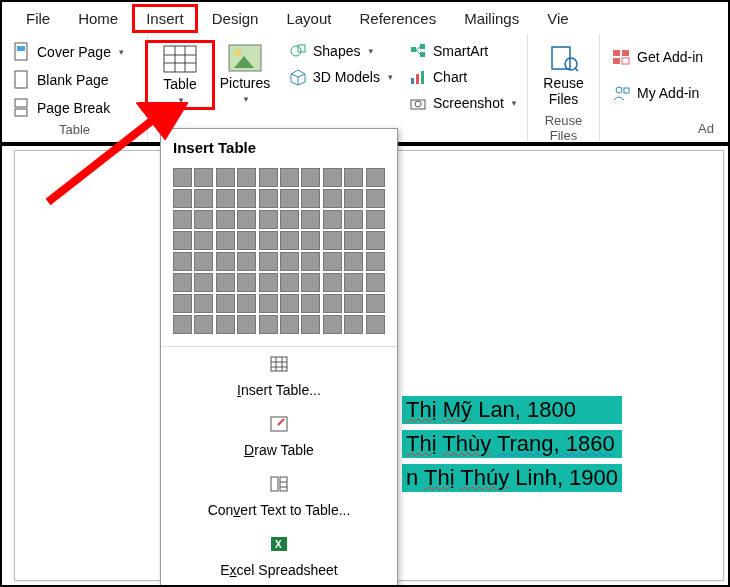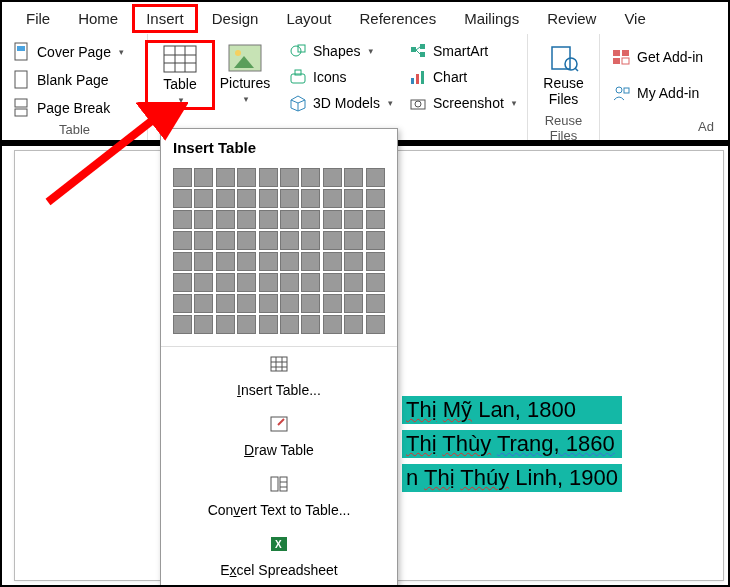--- a/index.html
+++ b/index.html
@@ -2,21 +2,21 @@
 <html><head>
 <meta charset="utf-8">
 <style>
 * { margin: 0; padding: 0; box-sizing: border-box; font-family: "Segoe UI", Arial, sans-serif; }
 body { background: #fff; width: 730px; height: 587px; overflow: hidden; position: relative; border: 2px solid #000; }
 
 .tabstrip { display: flex; height: 32px; align-items: center; background: #fff; padding-left: 10px; gap: 0; }
 .tab { padding: 6px 14px; font-size: 15px; cursor: pointer; color: #222; }
 .tab.active { border: 3px solid #ff0000; padding: 3px 11px; font-weight: 400; }
 
-.ribbon { display: flex; height: 112px; background: #fff; border-bottom: 6px solid #000000; }
+.ribbon { display: flex; height: 112px; background: #fff; border-bottom: 4px solid #000000; }
 .group { padding: 6px 8px 2px 8px; position: relative; border-right: 1px solid #e0e0e0; display: flex; flex-direction: column; }
 .group-content { flex: 1; display: flex; align-items: flex-start; }
 .group-label { text-align: center; font-size: 13px; color: #555; padding: 2px 0 4px; }
 
 .pages-col { display: flex; flex-direction: column; gap: 4px; }
 .rib-item-h { display: flex; align-items: center; gap: 6px; font-size: 14px; padding: 2px 3px; cursor: pointer; white-space: nowrap; }
 .rib-item-h svg { flex-shrink: 0; }
 .chev-sm { font-size: 9px; margin-left: 2px; color: #555; }
 
 .big-btn { display: flex; flex-direction: column; align-items: center; gap: 3px; padding: 4px 6px; cursor: pointer; }
@@ -48,21 +48,20 @@
 <body>
 
 <div class="tabstrip">
   <div class="tab">File</div>
   <div class="tab">Home</div>
   <div class="tab active">Insert</div>
   <div class="tab">Design</div>
   <div class="tab">Layout</div>
   <div class="tab">References</div>
   <div class="tab">Mailings</div>
-  <div class="tab">Review</div>
   <div class="tab">Vie</div>
 </div>
 
 <div class="ribbon">
 
   <div class="group" style="width:146px">
     <div class="group-content">
       <div class="pages-col">
         <div class="rib-item-h">
           <svg width="18" height="20">
@@ -126,27 +125,20 @@
       <div class="rib-item-h">
         <svg width="18" height="18">
               <circle cx="7" cy="9" r="5" fill="none" stroke="#2a7"></circle>
               <rect x="9" y="3" width="7" height="7" fill="none" stroke="#2a7"></rect>
             </svg>
         <span>Shapes</span>
             <span class="chev-sm">▾</span>
       </div>
       <div class="rib-item-h">
         <svg width="18" height="18">
-              <rect x="2" y="6" width="14" height="9" rx="2" fill="none" stroke="#2a7"></rect>
-              <rect x="6" y="2" width="6" height="5" fill="none" stroke="#2a7"></rect>
-            </svg>
-        <span>Icons</span>
-      </div>
-      <div class="rib-item-h">
-        <svg width="18" height="18">
               <polygon points="9,2 16,6 16,14 9,17 2,14 2,6" fill="none" stroke="#38b"></polygon>
               <line x1="2" y1="6" x2="9" y2="9" stroke="#38b"></line>
               <line x1="16" y1="6" x2="9" y2="9" stroke="#38b"></line>
               <line x1="9" y1="9" x2="9" y2="17" stroke="#38b"></line>
             </svg>
         <span>3D Models</span>
             <span class="chev-sm">▾</span>
       </div>
     </div>
       </div>

